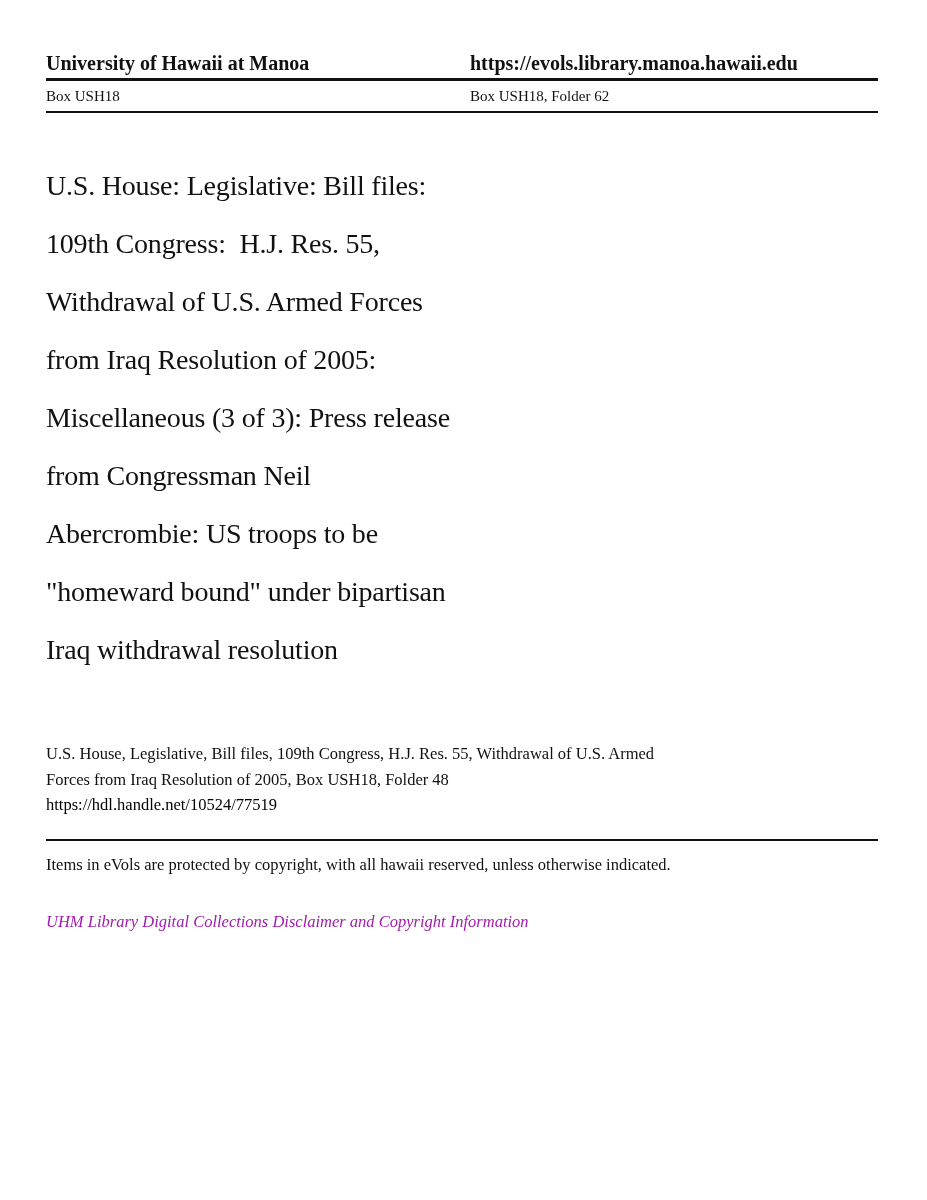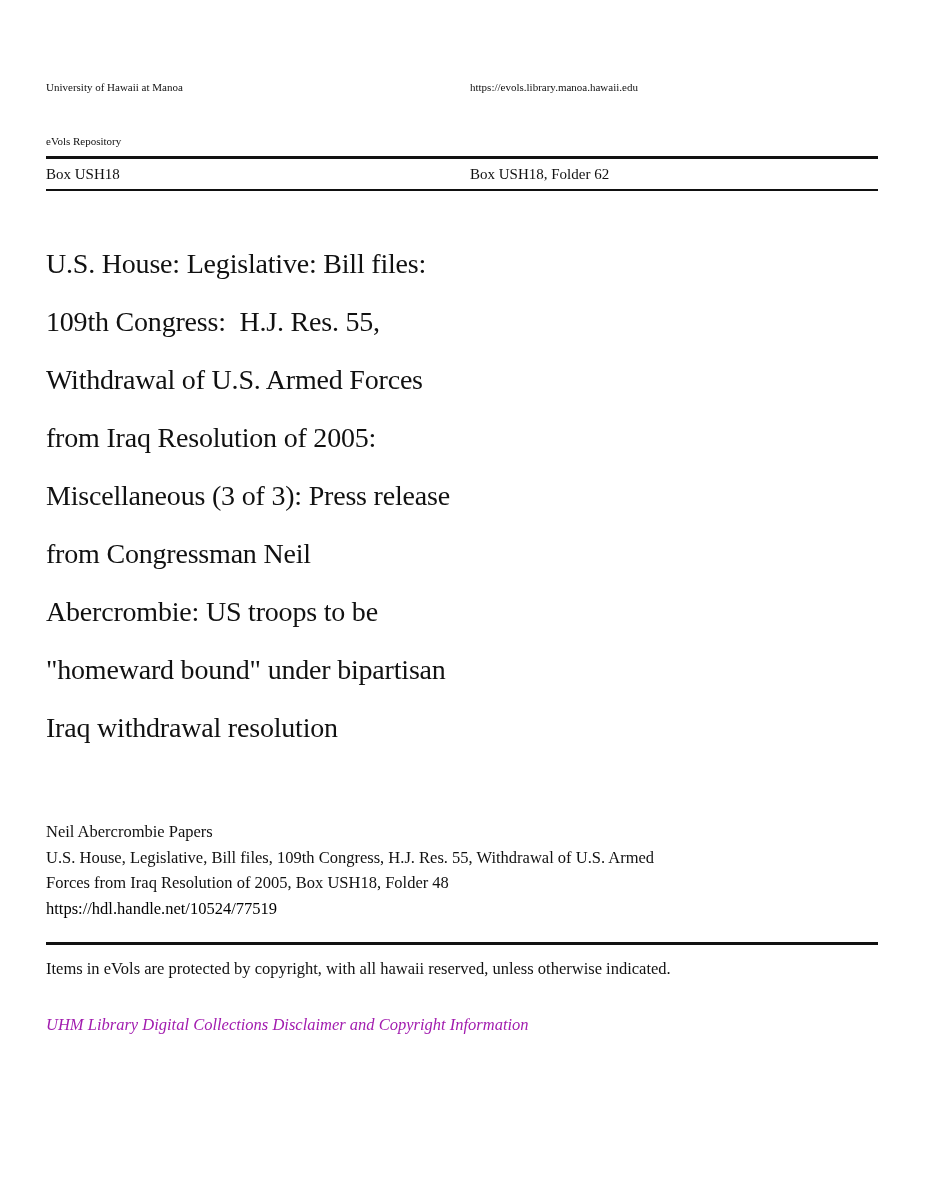--- a/index.html
+++ b/index.html
@@ -23,25 +23,24 @@
   }
 
   
   .header-grid {
     display: flex;
     padding-top: 48px;
   }
   .header-col-left  { width: 424px; flex: 0 0 424px; }
   .header-col-right { flex: 1 1 auto; }
   .hdr-line {
-    font-size: 11px;
+    font-size: 20px;
     line-height: 30px;
-    font-weight: normal;
+    font-weight: bold;
     white-space: nowrap;
-    margin-top: 24px;
   }
   .rule {
     border: none;
     margin: 0;
     background: #111111;
   }
   .rule-thick { height: 3px; }
   .rule-thin  { height: 2px; }
   .box-row {
     display: flex;
@@ -94,21 +93,20 @@
 </head>
 <body>
 
 <div class="page">
   <div class="content">
 
     
     <div class="header-grid">
       <div class="header-col-left">
         <div class="hdr-line">University of Hawaii at Manoa</div>
-        <div class="hdr-line">eVols Repository</div>
       </div>
       <div class="header-col-right">
         <div class="hdr-line">https://evols.library.manoa.hawaii.edu</div>
       </div>
     </div>
 
     <hr class="rule rule-thick">
 
     <div class="box-row">
       <div class="box-col-left">
@@ -127,21 +125,20 @@
 Withdrawal of U.S. Armed Forces
 from Iraq Resolution of 2005:
 Miscellaneous (3 of 3): Press release
 from Congressman Neil
 Abercrombie: US troops to be
 "homeward bound" under bipartisan
 Iraq withdrawal resolution</h1>
 
     
     <div class="citation">
-      <div class="citation-line">Neil Abercrombie Papers</div>
       <div class="citation-line">U.S. House, Legislative, Bill files, 109th Congress, H.J. Res. 55, Withdrawal of U.S. Armed
 Forces from Iraq Resolution of 2005, Box USH18, Folder 48</div>
       <a class="handle-url" href="#">https://hdl.handle.net/10524/77519</a>
     </div>
 
     <hr class="rule divider">
 
     
     <p class="copyright">Items in eVols are protected by copyright, with all hawaii reserved, unless otherwise indicated.</p>
     <a class="disclaimer" href="#">UHM Library Digital Collections Disclaimer and Copyright Information</a>

